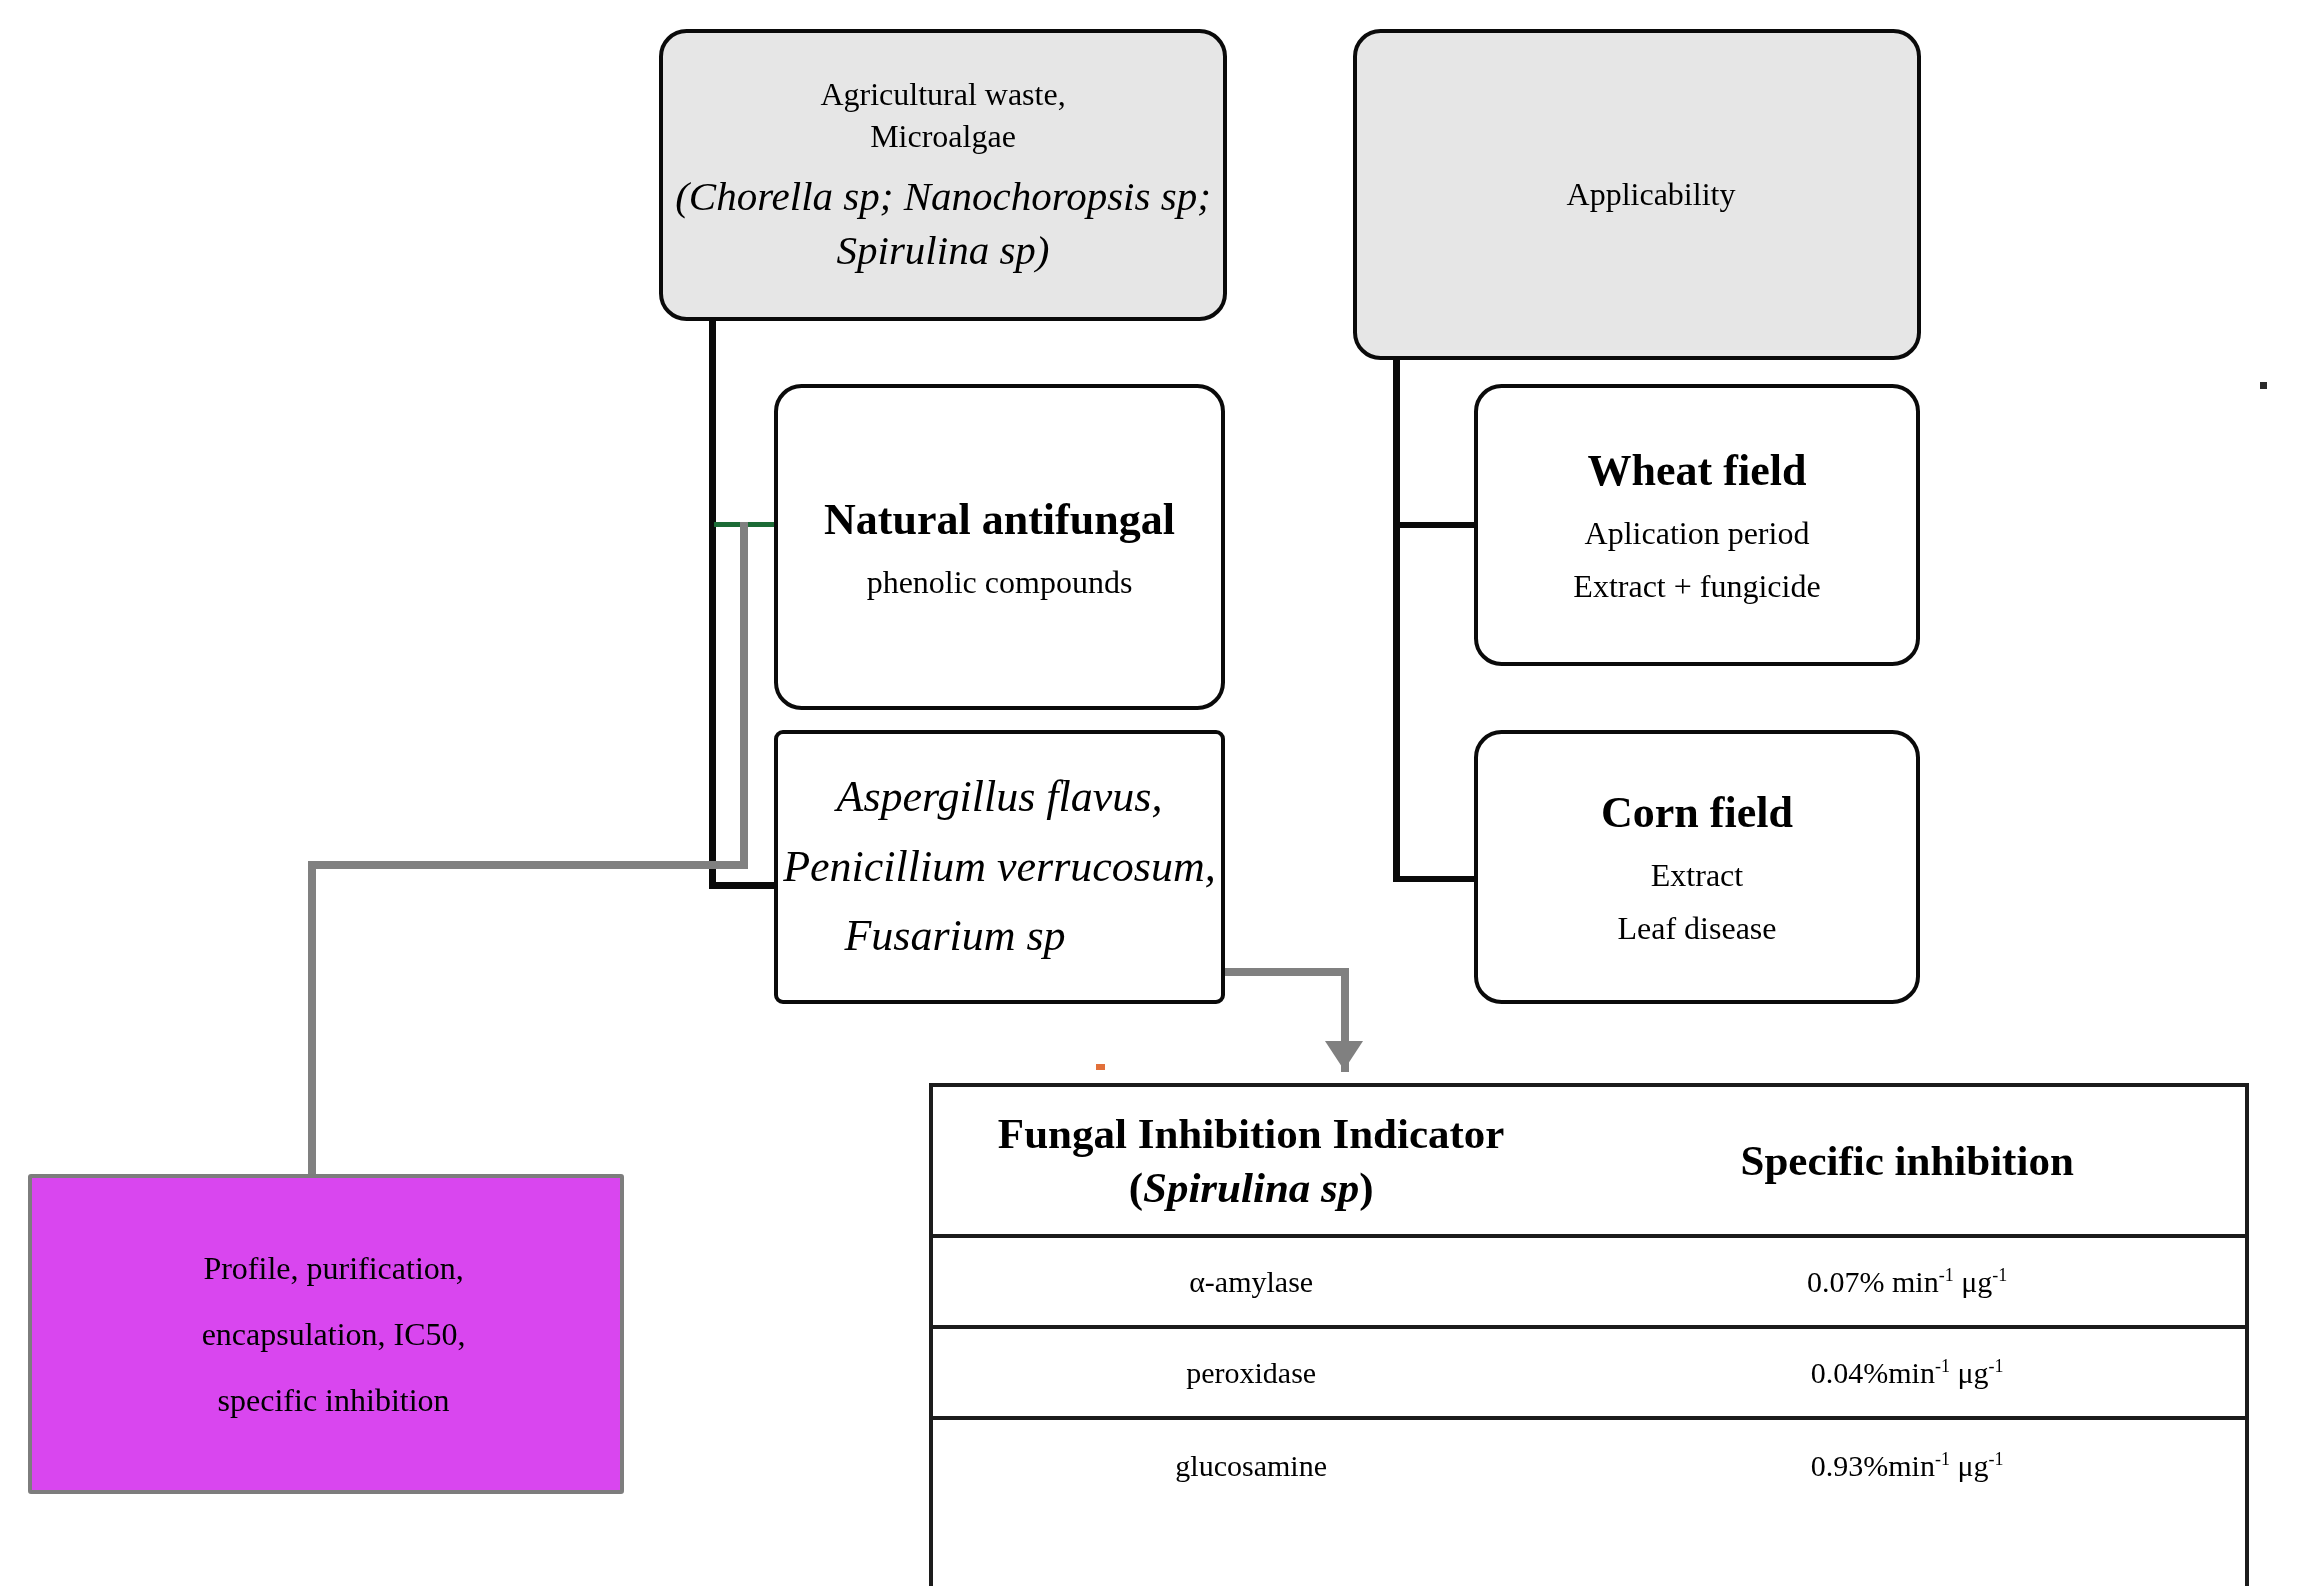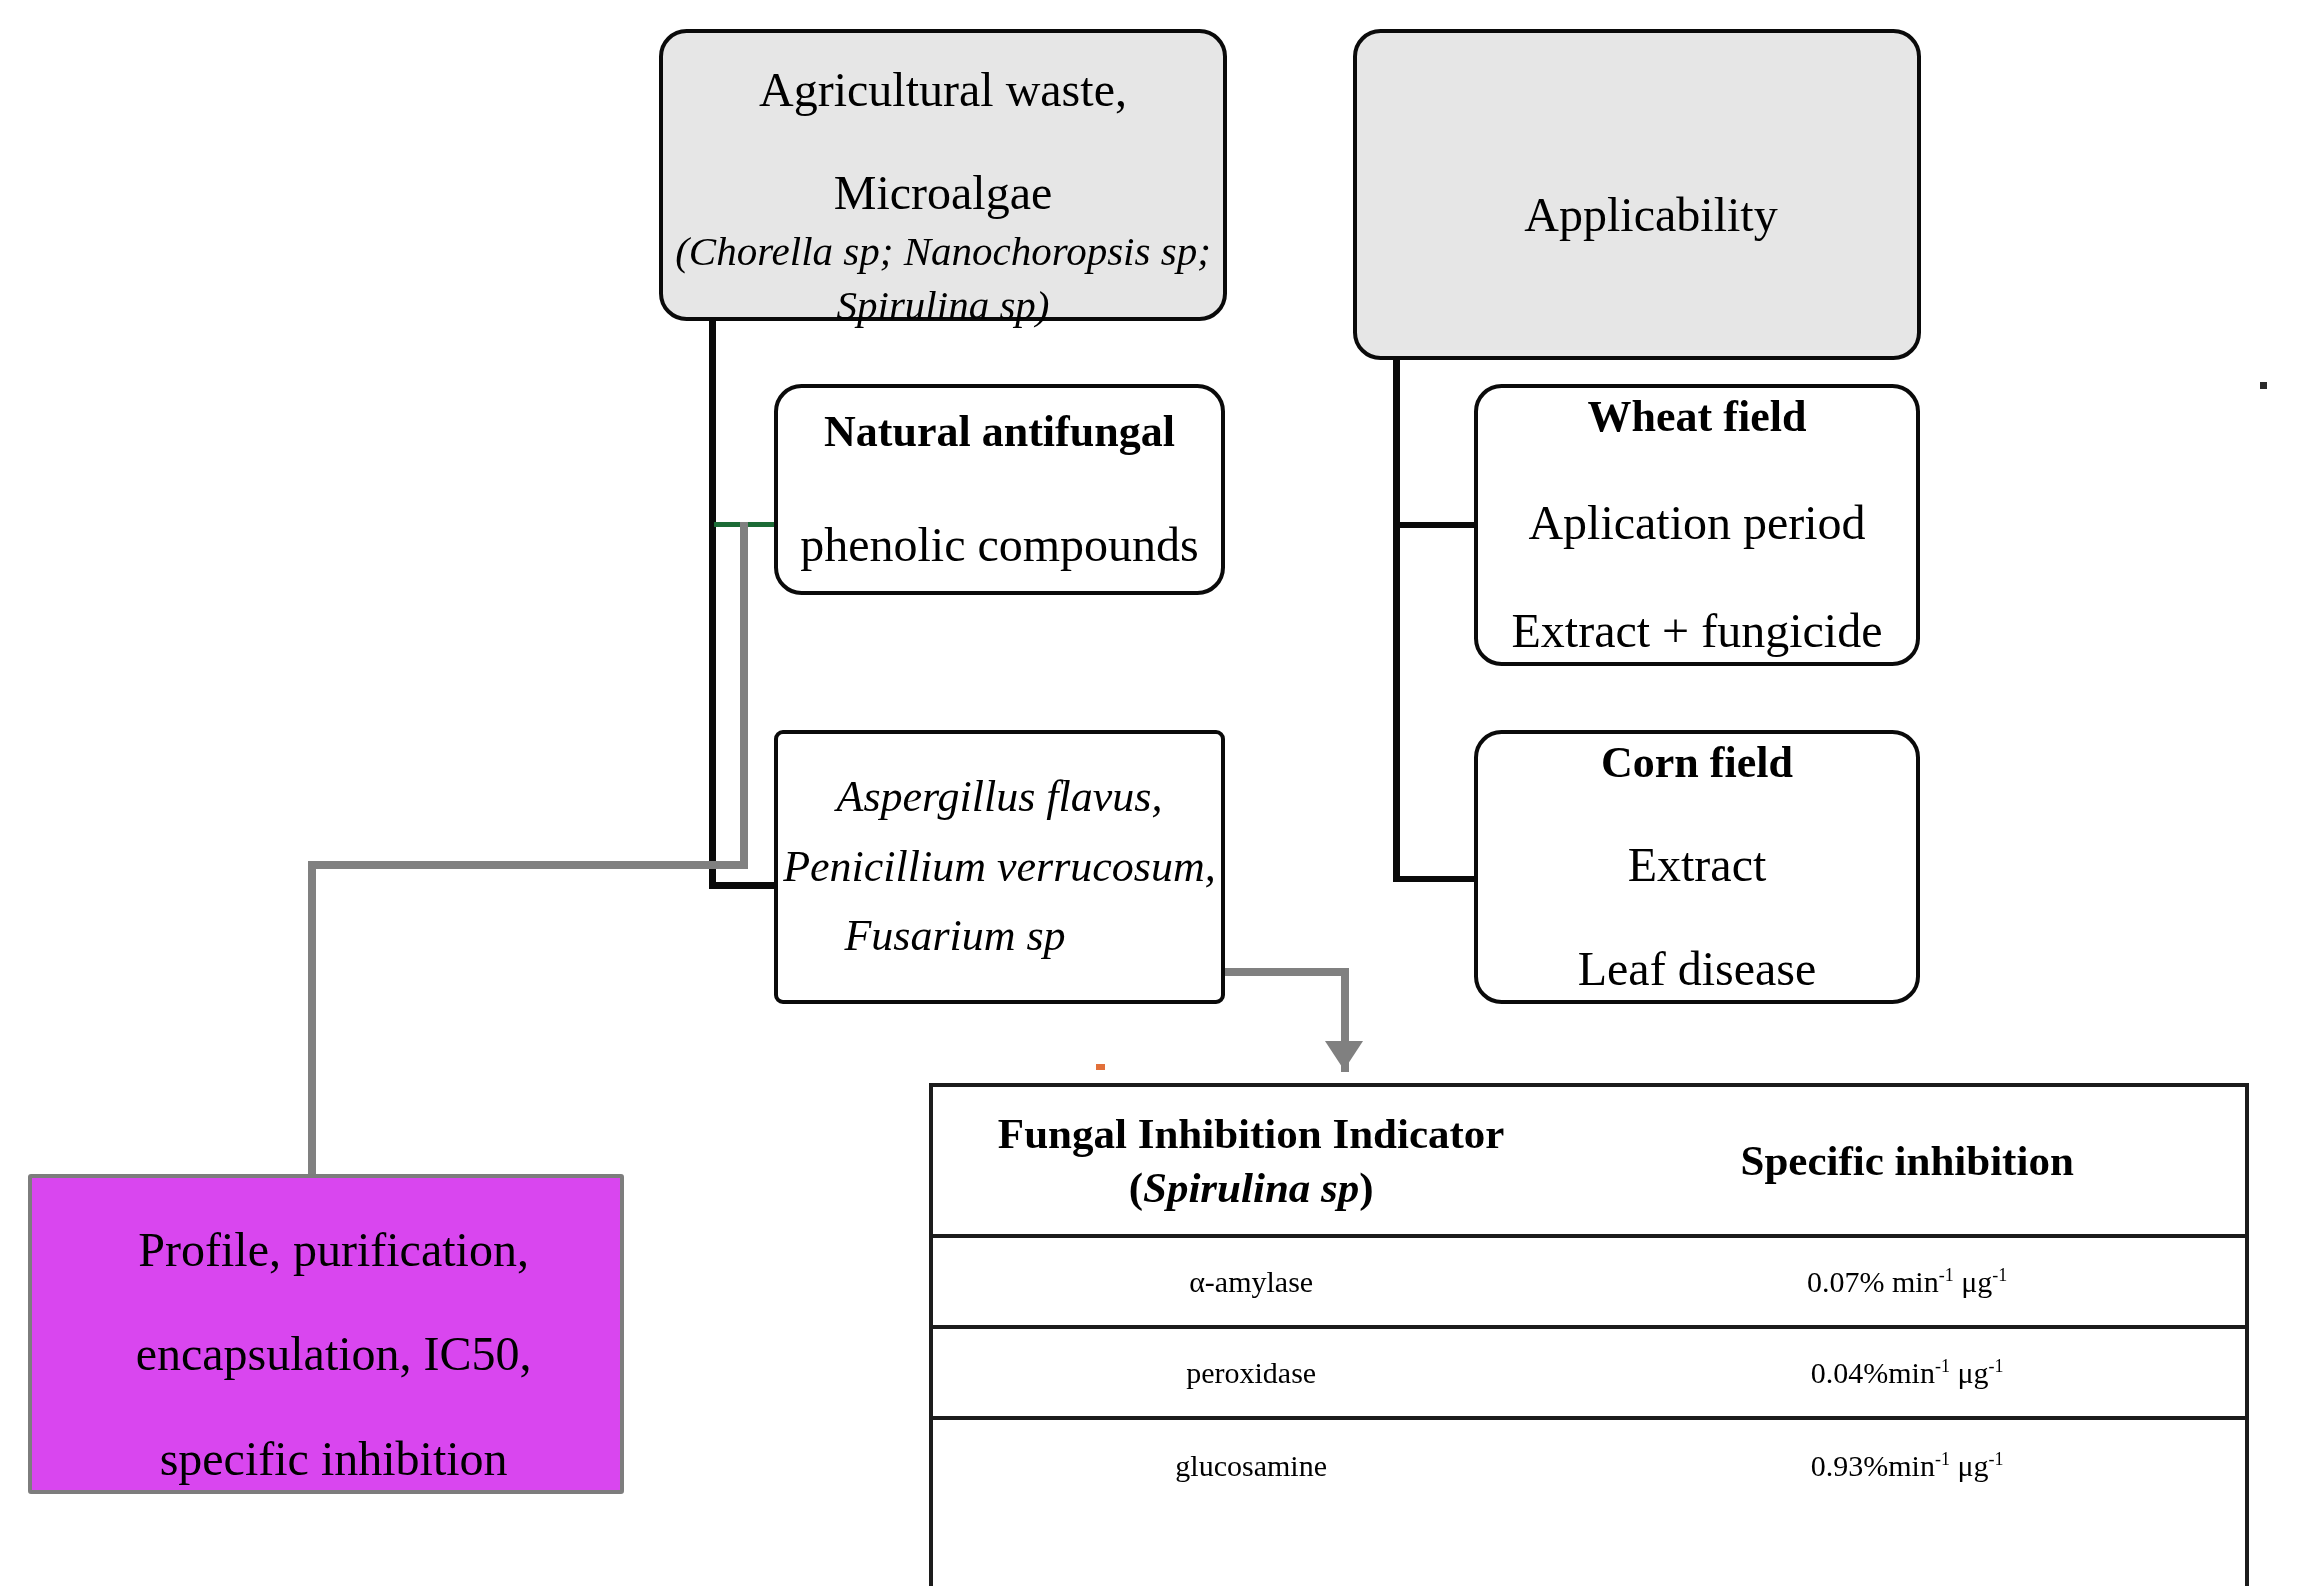--- a/index.html
+++ b/index.html
@@ -40,21 +40,21 @@
   .rbox.shaded {
     background: #e6e6e6;
   }
   .sqbox {
     border: 4px solid #7d7d7d;
     background: #d946ef;
     border-radius: 3px;
     padding-left: 16px;
   }
 
-  .line-main { font-size: 48px; margin-top: 40px; }
+  .line-main { font-size: 32px; }
   .line-bold { font-size: 44px; font-weight: bold; }
   .line-ital { font-size: 41px; font-style: italic; }
   .line-ital-lg { font-size: 44px; font-style: italic; }
 
   .gap-sm { height: 11.4px; }
   .gap-md { height: 24px; }
 
   
   .conn {
     position: absolute;
@@ -141,21 +141,21 @@
     <div class="line-main">Microalgae</div>
     <div class="gap-sm"></div>
     <div class="line-ital">(Chorella sp; Nanochoropsis sp;</div>
     <div class="line-ital">Spirulina sp)</div>
   </div>
 
   <div class="node rbox shaded" style="left:1353px; top:29px; width:568px; height:331px;padding-left:28px;">
     <div class="line-main">Applicability</div>
   </div>
 
-  <div class="node rbox" style="left:774px; top:384px; width:451px; height:211px;">
+  <div class="node rbox" style="left:774px; top:384px; width:451px; height:326px;">
     <div class="line-bold">Natural antifungal</div>
     <div class="gap-sm"></div>
     <div class="line-main">phenolic compounds</div>
   </div>
 
   <div class="node rbox" style="left:774px; top:730px; width:451px; height:274px;border-radius:9px;">
     <div class="line-ital-lg">Aspergillus flavus,</div>
     <div class="gap-sm"></div>
     <div class="line-ital-lg">Penicillium verrucosum,</div>
     <div class="gap-sm"></div>

